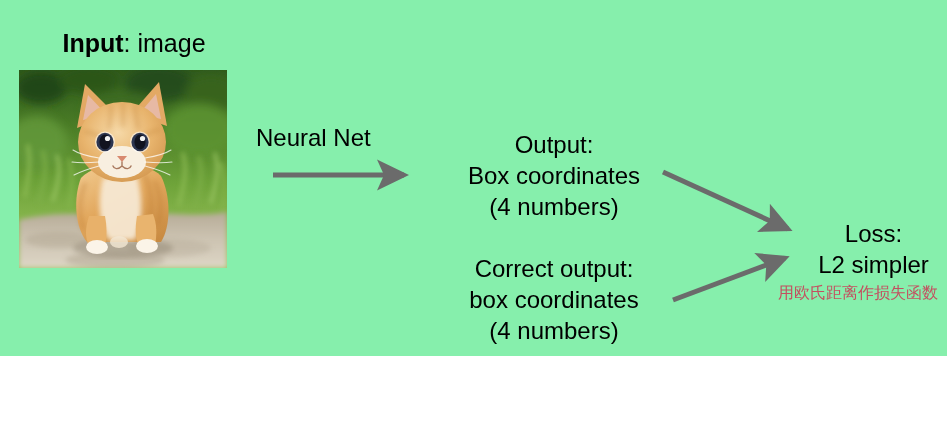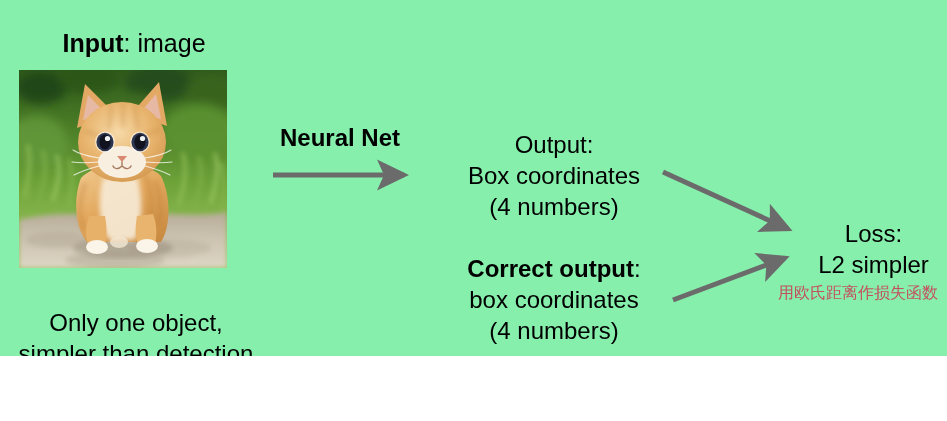--- a/index.html
+++ b/index.html
@@ -52,24 +52,23 @@
     left: 0px;
     top: 308px;
     width: 272px;
     font-size: 24px;
     text-align: center;
     line-height: 1.28;
   }
 
   
   #neural-net-label {
-    left: 280px;
+    left: 256px;
     top: 123px;
     font-size: 24px;
-    font-weight: bold;
   }
 
   
   #output-block {
     left: 438px;
     top: 129px;
     width: 232px;
     font-size: 24px;
     text-align: center;
     line-height: 1.3;
@@ -78,21 +77,21 @@
 
   
   #correct-output-block {
     left: 438px;
     top: 253px;
     width: 232px;
     font-size: 24px;
     text-align: center;
     line-height: 1.3;
   }
-  #correct-output-block .b { font-weight: bold; }
+  #correct-output-block .b { font-weight: normal; }
 
   
   #loss-block {
     left: 800px;
     top: 218px;
     width: 147px;
     font-size: 24px;
     text-align: center;
     line-height: 1.3;
   }
@@ -241,22 +240,20 @@
         <path d="M80 88 C68 86 60 84 54 80"></path>
         <path d="M80 92 C68 93 60 93 53 92"></path>
         <path d="M80 96 C69 99 61 102 55 105"></path>
         <path d="M126 88 C138 86 146 84 152 80"></path>
         <path d="M126 92 C138 93 146 93 153 92"></path>
         <path d="M126 96 C137 99 145 102 151 105"></path>
       </g>
     </svg>
   </div>
 
-  <div class="txt" id="bottom-caption"><span>Only one object,</span>
-<span>simpler than detection</span></div>
 
   <div class="txt" id="neural-net-label">Neural Net</div>
 
   <div class="txt" id="output-block"><span class="b">Output</span><span>:</span>
 <span>Box coordinates</span>
 <span>(4 numbers)</span></div>
 
   <div class="txt" id="correct-output-block"><span class="b">Correct output</span><span>:</span>
 <span>box coordinates</span>
 <span>(4 numbers)</span></div>

